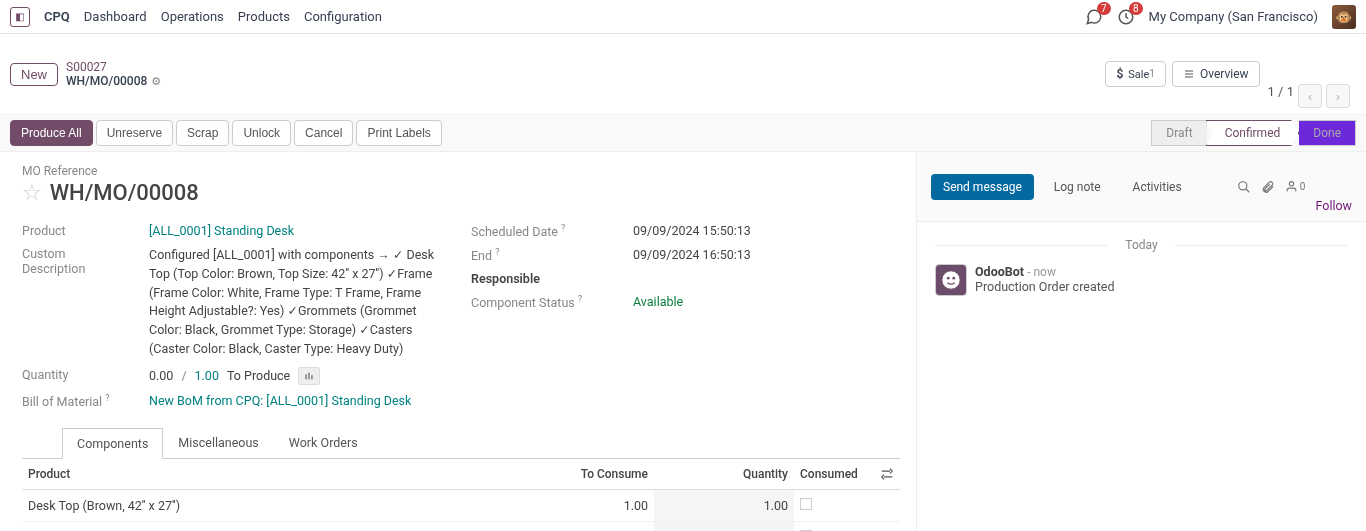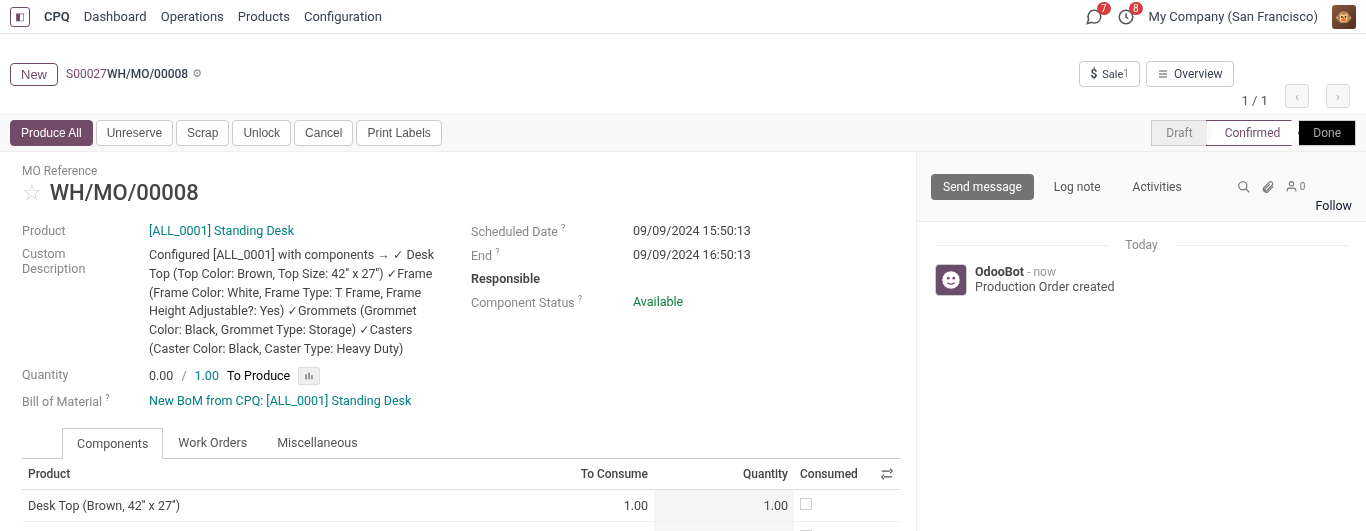--- a/index.html
+++ b/index.html
@@ -13,41 +13,41 @@
 .nav-item { color: #374151; cursor: pointer; }
 .topbar-right { margin-left:auto; display:flex; align-items:center; gap: 14px; }
 .badge-icon { position: relative; display:inline-flex; }
 .badge { position:absolute; top:-6px; right:-8px; background:#d63c3c; color:#fff; border-radius: 8px; font-size:10px; padding: 0 4px; line-height:13px; min-width:13px; text-align:center; }
 .company { color:#374151; }
 .avatar { width:24px; height:24px; border-radius:3px; background: linear-gradient(135deg,#8b5a3c,#4a2f20); display:flex; align-items:center; justify-content:center; font-size:14px; }
 
 
 .breadcrumb-row { display:flex; align-items:center; padding: 6px 10px; gap: 8px; }
 .new-btn { background:#fff; border:1px solid #714b67; color:#714b67; padding: 3px 10px; border-radius:4px; cursor:pointer; font-size:13px; }
-.bc-stack { display:flex; flex-direction:row; line-height:1.2; }
+.bc-stack { display:flex; flex-direction:column; line-height:1.2; }
 .bc-top { color:#714b67; font-size:12px; }
 .bc-bottom { font-weight:500; font-size:12px; display:flex; align-items:center; gap:4px; }
 .gear-mini { font-size:11px; color:#888; }
 .breadcrumb-spacer { flex:1; }
 .pill-group { display:flex; gap:6px; }
 .pill-btn { border:1px solid #ccc; background:#fff; padding:5px 10px; display:flex; align-items:center; gap:5px; border-radius:4px; font-size:12px; cursor:pointer; }
 .pill-btn .dollar { font-weight:600; }
-.pager { display:flex; align-items:flex-end; gap:17px; color:#555; margin-left: auto; padding-right:6px;margin-top:44px;}
+.pager { display:flex; align-items:flex-start; gap:4px; color:#555; margin-left: auto; padding-right:6px;margin-top:44px;}
 .pager-btn { border:1px solid #ddd; background:#f7f7f7; width:24px; height:24px; display:flex; align-items:center; justify-content:center; border-radius:3px; color:#aaa; cursor:pointer; }
 
 
 .status-row { display:flex; align-items:center; background:#f9f9f9; border-top:1px solid #eee; border-bottom:1px solid #eee; padding: 5px 10px; }
 .status-left { display:flex; gap:3px; }
 .action-btn { border:1px solid #ccc; background:#fff; padding:5px 10px; border-radius:4px; cursor:pointer; font-size:12px; color:#555; }
 .action-btn.primary { background:#714b67; color:#fff; border-color:#714b67; }
 .status-right { margin-left:auto; display:flex; }
 .status-chip { padding:5px 14px; font-size:12px; color:#888; border:1px solid #ccc; background:#fff; position:relative; }
 .status-chip.draft { border-right:0; background:#eee; color:#888; }
 .status-chip.confirmed { color:#714b67; border-color:#714b67; background:#fff; clip-path: polygon(0 0, calc(100% - 8px) 0, 100% 50%, calc(100% - 8px) 100%, 0 100%, 8px 50%); padding-left:18px; padding-right:18px; margin-left:-1px; z-index:2;}
-.status-chip.done { border-left:0; background:#000000; color:#aaa; }
+.status-chip.done { border-left:0; background:#6d28d9; color:#aaa; }
 
 
 .main { display:flex; }
 .main-left { flex:1; padding: 12px 16px 10px 22px; min-width:0; }
 .main-right { width:450px; border-left:1px solid #eee; display:flex; flex-direction:column; }
 
 
 .mo-ref-label { color:#888; font-size:12px; margin-bottom:2px; }
 .title-row { display:flex; align-items:center; gap:8px; margin-bottom: 14px; }
 .star { color:#ccc; font-size:22px; }
@@ -58,44 +58,44 @@
 .form-row { display:flex; padding: 4px 0; font-size:12.5px; align-items:flex-start; }
 .form-label { width:95px; color:#888; flex-shrink:0; }
 .form-label.q { position:relative; }
 .form-label .qmark { color:#888; font-size:9px; vertical-align:super; }
 .form-val { flex:1; color:#444;margin-left:32px; }
 .form-val.link { color:#008080; cursor:pointer; }
 .form-val.green { color:#0b7d3e; }
 .qty-row { display:flex; align-items:center; gap:8px; }
 .qty-slash { color:#888; }
 .qty-one { color:#008080; }
-.to-produce { color:#000000; }
+.to-produce { color:#404040; }
 .uom-icon { width:22px; height:18px; background:#eee; border:1px solid #ddd; border-radius:2px; display:inline-flex; align-items:center; justify-content:center; font-size:10px; }
 
 
 .tabs { display:flex; border-bottom:1px solid #ccc; margin-top:14px;padding-left:40px; }
 .tab { padding:7px 14px; font-size:12.5px; cursor:pointer; color:#555; border:1px solid transparent; border-bottom:none; }
 .tab.active { border-color:#ccc; background:#fff; position:relative; top:1px; border-bottom:1px solid #fff; }
 
 
 .table { width:100%; border-collapse:collapse; margin-top:0; }
 .table th { text-align:left; padding:8px 6px; font-weight:500; font-size:12px; color:#444; border-bottom:1px solid #ddd; }
 .table th.right, .table td.right { text-align:right; }
 .table td { padding:8px 6px; font-size:12.5px; border-bottom:1px solid #f0f0f0; color:#444; }
 .table td.shade { background:#f5f5f5; }
 .table .cb { width:12px; height:12px; border:1px solid #ccc; display:inline-block; }
 .table-icon-th { width:24px; color:#555; }
 
 
 .chatter-top { display:flex; align-items:center; padding:8px 14px; gap:8px; border-bottom:1px solid #eee; background:#fafafa; }
 .chatter-btn { padding:6px 12px; font-size:12px; border-radius:4px; cursor:pointer; }
-.chatter-btn.primary { background:#737373; color:#fff; }
+.chatter-btn.primary { background:#0369a1; color:#fff; }
 .chatter-btn.plain { color:#555; }
 .chatter-icons { margin-left:auto; display:flex; gap:10px; color:#777; font-size:13px; align-items:center; }
-.follow { color:#0f172a; font-size:12.5px;margin-top:38px; }
+.follow { color:#701a75; font-size:12.5px;margin-top:38px; }
 .follower-count { display:flex; align-items:center; gap:2px; font-size:12px; }
 
 .chatter-body { padding: 12px 18px; }
 .today-sep { text-align:center; color:#888; font-size:12px; position:relative; margin:4px 0 12px; }
 .today-sep:before, .today-sep:after { content:""; position:absolute; top:50%; width:42%; border-top:1px solid #eee; }
 .today-sep:before { left:0; } .today-sep:after { right:0; }
 .msg { display:flex; gap:8px; }
 .msg-avatar { width:32px; height:32px; border-radius:4px; background:radial-gradient(circle at 50% 40%, #fff 25%, #6b4c6a 26%); border:1px solid #ccc; display:flex; align-items:center; justify-content:center; }
 .msg-avatar svg { width:22px; height:22px; }
 .msg-content { font-size:12.5px; }
@@ -240,22 +240,22 @@
         </div>
         <div class="form-row">
           <div class="form-label q" style="width:130px;"><span>Component Status</span> <span class="qmark">?</span></div>
           <div class="form-val green">Available</div>
         </div>
       </div>
     </div>
 
     <div class="tabs">
       <div class="tab active">Components</div>
+      <div class="tab">Miscellaneous</div>
       <div class="tab">Work Orders</div>
-      <div class="tab">Miscellaneous</div>
     </div>
 
     <table class="table">
       <thead>
         <tr>
           <th>Product</th>
           <th class="right" style="width:120px;">To Consume</th>
           <th class="right" style="width:140px;">Quantity</th>
           <th style="width:80px;">Consumed</th>
           <th class="table-icon-th">

